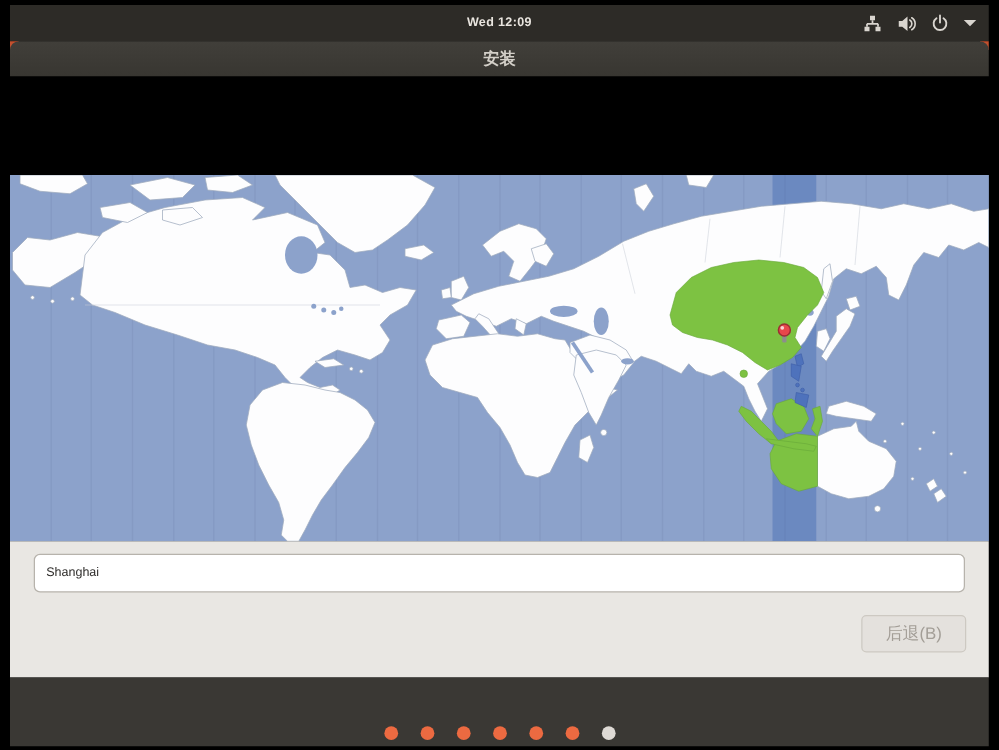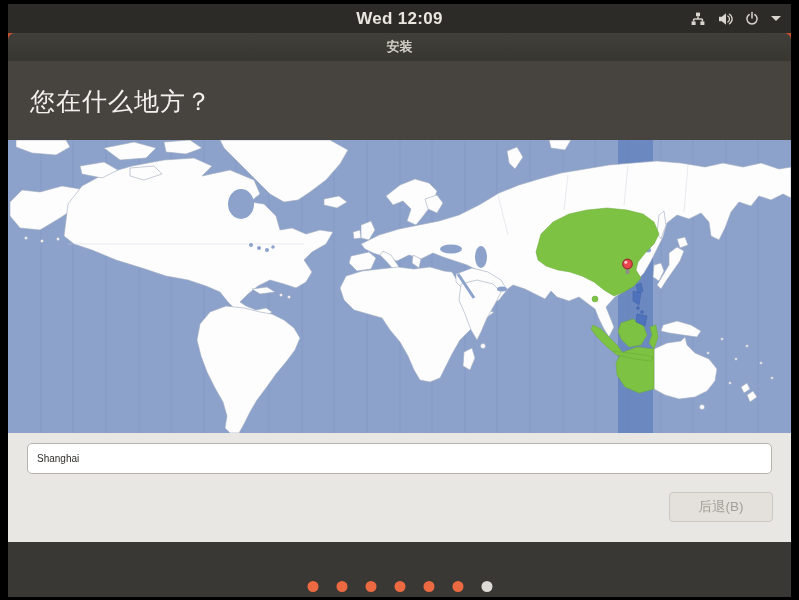--- a/index.html
+++ b/index.html
@@ -1,21 +1,21 @@
 <!DOCTYPE html>
 <html><head>
 <meta charset="utf-8">
 <style>
   html,body{margin:0;padding:0;background:#000;}
   .screen{position:relative;width:799px;height:600px;background:#000;overflow:hidden;
           font-family:"Liberation Sans","DejaVu Sans",sans-serif;-webkit-font-smoothing:antialiased;}
   
   .topbar{position:absolute;left:8px;right:8px;top:4px;height:29px;background:#2d2b27;}
   .clock{position:absolute;left:0;right:0;top:0;height:29px;display:flex;align-items:center;justify-content:center;
-         color:#e9e5df;font-size:17px;font-weight:bold;letter-spacing:.3px;}
+         color:#e9e5df;font-size:10px;font-weight:bold;letter-spacing:.3px;}
   .tray{position:absolute;right:6px;top:0;height:29px;display:flex;align-items:center;gap:11px;padding-right:4px;}
   .tray svg{display:block;}
   .caret{width:0;height:0;border-left:5px solid transparent;border-right:5px solid transparent;border-top:5px solid #d9d5cf;}
   
   .corner-accent{position:absolute;top:33px;width:7px;height:7px;background:#c4502e;}
   .titlebar{position:absolute;left:8px;right:8px;top:33px;height:28px;
             background:linear-gradient(#413f3a,#383631);border-radius:7px 7px 0 0;
             display:flex;align-items:center;justify-content:center;}
   .titlebar span{color:#d3cfc8;font-size:13px;font-weight:bold;}
   
@@ -24,21 +24,21 @@
   
   .map-area{position:absolute;left:8px;top:140px;width:783px;height:293px;background:#8CA2CB;cursor:pointer;}
   
   .form-area{position:absolute;left:8px;right:8px;top:433px;height:109px;background:#e9e7e3;}
   .loc-input{position:absolute;left:19px;right:19px;top:10px;height:29px;background:#fff;
              border:1px solid #b7b3ac;border-radius:5px;font-size:10px;color:#2f2d2b;padding:0 9px;outline:none;
              font-family:"Liberation Sans","DejaVu Sans",sans-serif;}
   .btn-row{position:absolute;right:18px;top:59px;display:flex;gap:10px;}
   .btn{height:30px;border-radius:4px;font-size:13.5px;display:flex;align-items:center;justify-content:center;
        font-family:"Liberation Sans","DejaVu Sans",sans-serif;}
-  .btn-back{width:104px;background:#e4e1dd;border:1px solid #cdc9c2;color:#a39e97;}
+  .btn-back{width:84px;background:#e4e1dd;border:1px solid #cdc9c2;color:#a39e97;}
   .btn-continue{width:93px;background:linear-gradient(#fcfcfb,#e9e6e2);border:1px solid #c3bfb8;color:#3f3c37;cursor:pointer;}
   
   .bottom-strip{position:absolute;left:8px;right:8px;top:542px;height:55px;background:#3a3834;}
   .dots{position:absolute;left:50%;transform:translateX(-50%);top:39px;display:flex;gap:18px;}
   .dot{width:11px;height:11px;border-radius:50%;background:#ec6a41;}
   .dot.current{background:#dedad5;}
 </style>
 </head>
 <body>
 
@@ -76,23 +76,20 @@
       <span class="caret"></span>
     </div>
   </div>
 
   <div class="corner-accent" style="left:8px;"></div>
   <div class="corner-accent" style="right:8px;"></div>
   <div class="titlebar">
     <span>安装</span>
   </div>
 
-  <div class="heading-area">
-    <h1 class="page-heading">您在什么地方？</h1>
-  </div>
 
   <div class="map-area">
     <svg width="783" height="293" viewBox="0 0 783 293">
 
       <rect x="0" y="0" width="783" height="293" fill="#8CA2CB"></rect>
 
       <path stroke="#7E92BB" stroke-width="1" opacity="0.5" fill="none" d="M33,0V293M65,0V293M98,0V293M131,0V293M163,0V293M196,0V293M228,0V293M261,0V293M294,0V293M326,0V293M359,0V293M392,0V293M424,0V293M457,0V293M489,0V293M522,0V293M555,0V293M587,0V293M620,0V293M653,0V293M685,0V293M718,0V293M750,0V293"></path>
 
       <rect x="610" y="0" width="35" height="293" fill="#3E66B0" opacity="0.42"></rect>
 

